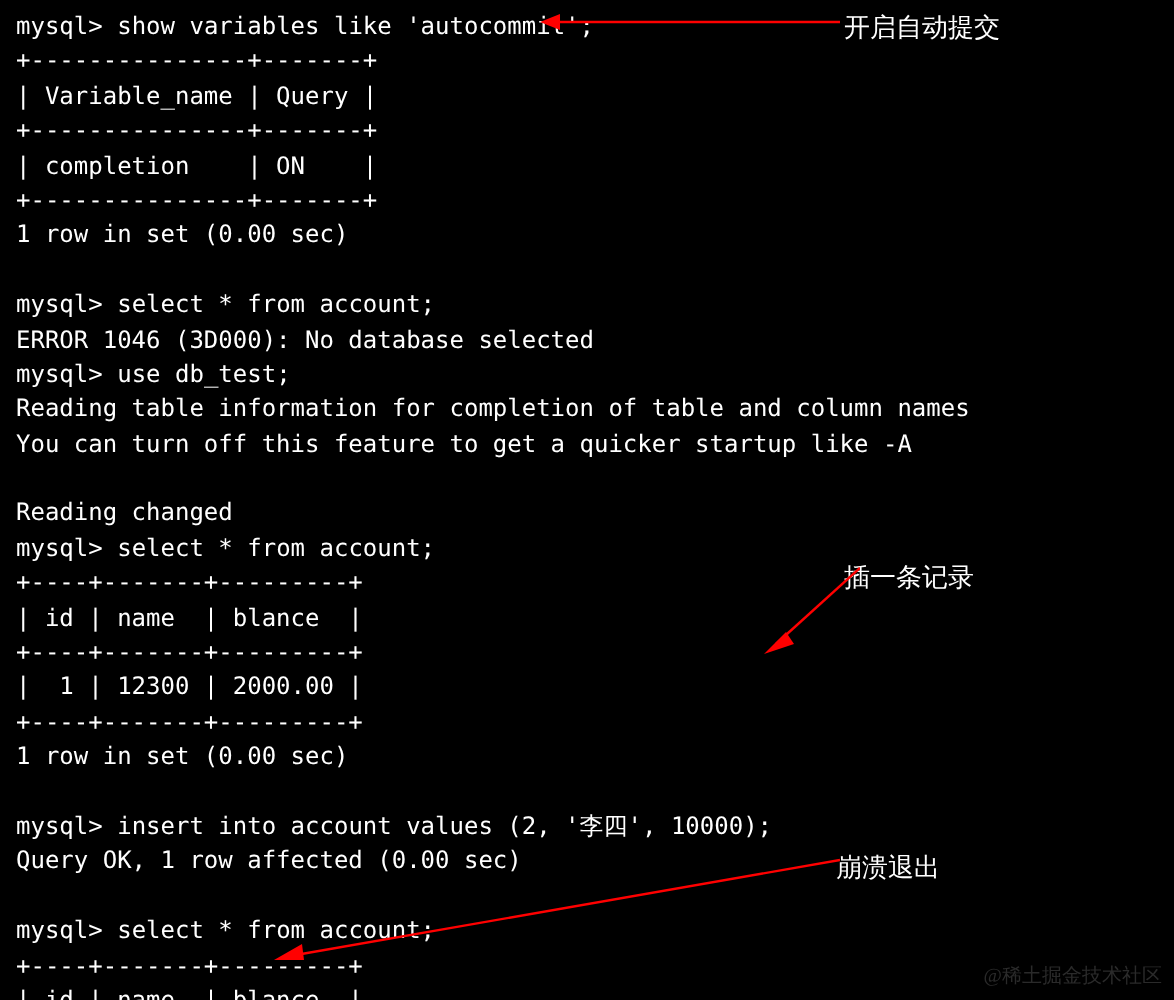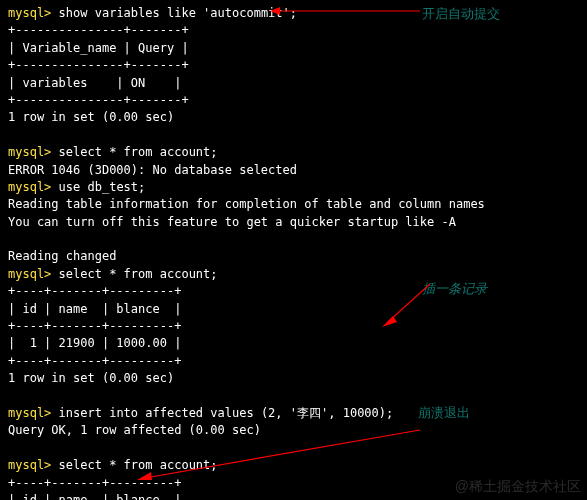--- a/index.html
+++ b/index.html
@@ -8,90 +8,90 @@
       color: #fff;
       font-family: "Courier New", monospace;
       font-size: 12px;
       line-height: 1.45;
       width: 587px;
       height: 500px;
       padding: 5px 8px;
       overflow: hidden;
       position: relative;
     }
-    .prompt { color: #fde047; display: inline; }
+    .prompt { color: #ffffff; display: inline; }
     .annotation {
       position: absolute;
-      color: #0f766e;
+      color: #ffffff;
       font-family: sans-serif;
       font-size: 13px;
       white-space: nowrap;
       text-align: right;
     }
     .arrow { position: absolute; pointer-events: none; }
     .watermark {
       position: absolute;
       right: 6px; bottom: 4px;
       color: #555; opacity: .5;
-      font-family: Liberation Sans, sans-serif;
-      font-size: 14px;
+      font-family: Liberation Serif, serif;
+      font-size: 10px;
     }
   </style>
 </head>
 <body>
 
 <pre><span class="prompt">mysql&gt;</span> <span>show variables like 'autocommit';</span>
 <span>+---------------+-------+</span>
 <span>| Variable_name | Query |</span>
 <span>+---------------+-------+</span>
-<span>| variables    | ON    |</span>
+<span>| completion    | ON    |</span>
 <span>+---------------+-------+</span>
 <span>1 row in set (0.00 sec)</span>
 
 <span class="prompt">mysql&gt;</span> <span>select * from account;</span>
 <span>ERROR 1046 (3D000): No database selected</span>
 <span class="prompt">mysql&gt;</span> <span>use db_test;</span>
 <span>Reading table information for completion of table and column names</span>
 <span>You can turn off this feature to get a quicker startup like -A</span>
 
 <span>Reading changed</span>
 <span class="prompt">mysql&gt;</span> <span>select * from account;</span>
 <span>+----+-------+---------+</span>
 <span>| id | name  | blance  |</span>
 <span>+----+-------+---------+</span>
-<span>|  1 | 21900 | 1000.00 |</span>
+<span>|  1 | 12300 | 2000.00 |</span>
 <span>+----+-------+---------+</span>
 <span>1 row in set (0.00 sec)</span>
 
-<span class="prompt">mysql&gt;</span> <span>insert into affected values (2, '李四', 10000);</span>
+<span class="prompt">mysql&gt;</span> <span>insert into account values (2, '李四', 10000);</span>
 <span>Query OK, 1 row affected (0.00 sec)</span>
 
 <span class="prompt">mysql&gt;</span> <span>select * from account;</span>
 <span>+----+-------+---------+</span>
 <span>| id | name  | blance  |</span>
 
 
 
 
 
 
  
  </pre>
 
 <div class="annotation" style="top:5px; right:87px;">开启自动提交</div>
 <svg class="arrow" style="top:5px; left:270px;" width="150" height="14">
   <line x1="150" y1="6" x2="8" y2="6" stroke="#f00" stroke-width="1.2"></line>
   <polygon points="0,6 10,2 10,10" fill="#f00"></polygon>
 </svg>
 
-<div class="annotation" style="top:280px; right:100px;font-style:italic;">插一条记录</div>
+<div class="annotation" style="top:280px; right:100px;">插一条记录</div>
 <svg class="arrow" style="top:282px; left:380px;" width="50" height="45">
   <line x1="50" y1="2" x2="8" y2="40" stroke="#f00" stroke-width="1.2"></line>
   <polygon points="2,45 13,34 17,40" fill="#f00"></polygon>
 </svg>
 
-<div class="annotation" style="top:404px; right:117px;">崩溃退出</div>
+<div class="annotation" style="top:425px; right:117px;">崩溃退出</div>
 <svg class="arrow" style="top:428px; left:135px;" width="285" height="55">
   <line x1="285" y1="2" x2="10" y2="50" stroke="#f00" stroke-width="1.2"></line>
   <polygon points="2,52 16,44 17,52" fill="#f00"></polygon>
 </svg>
 
 <div class="watermark">@稀土掘金技术社区</div>
 
 </body></html>

